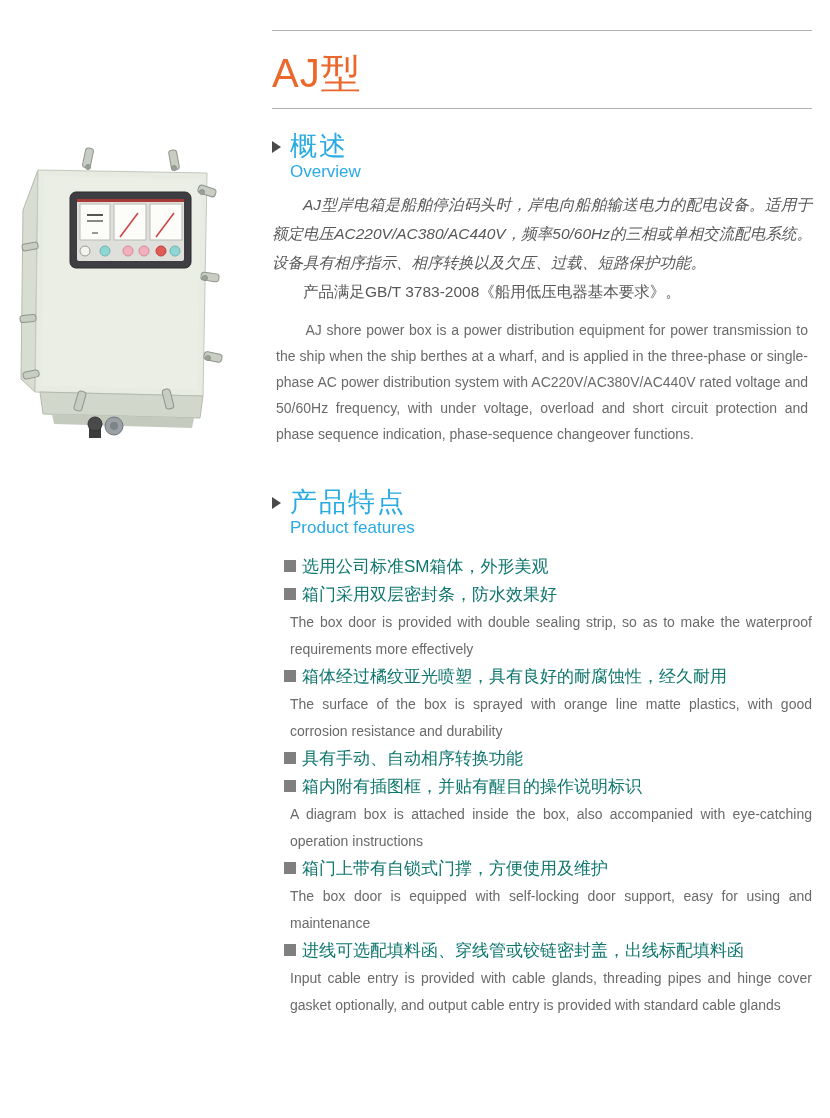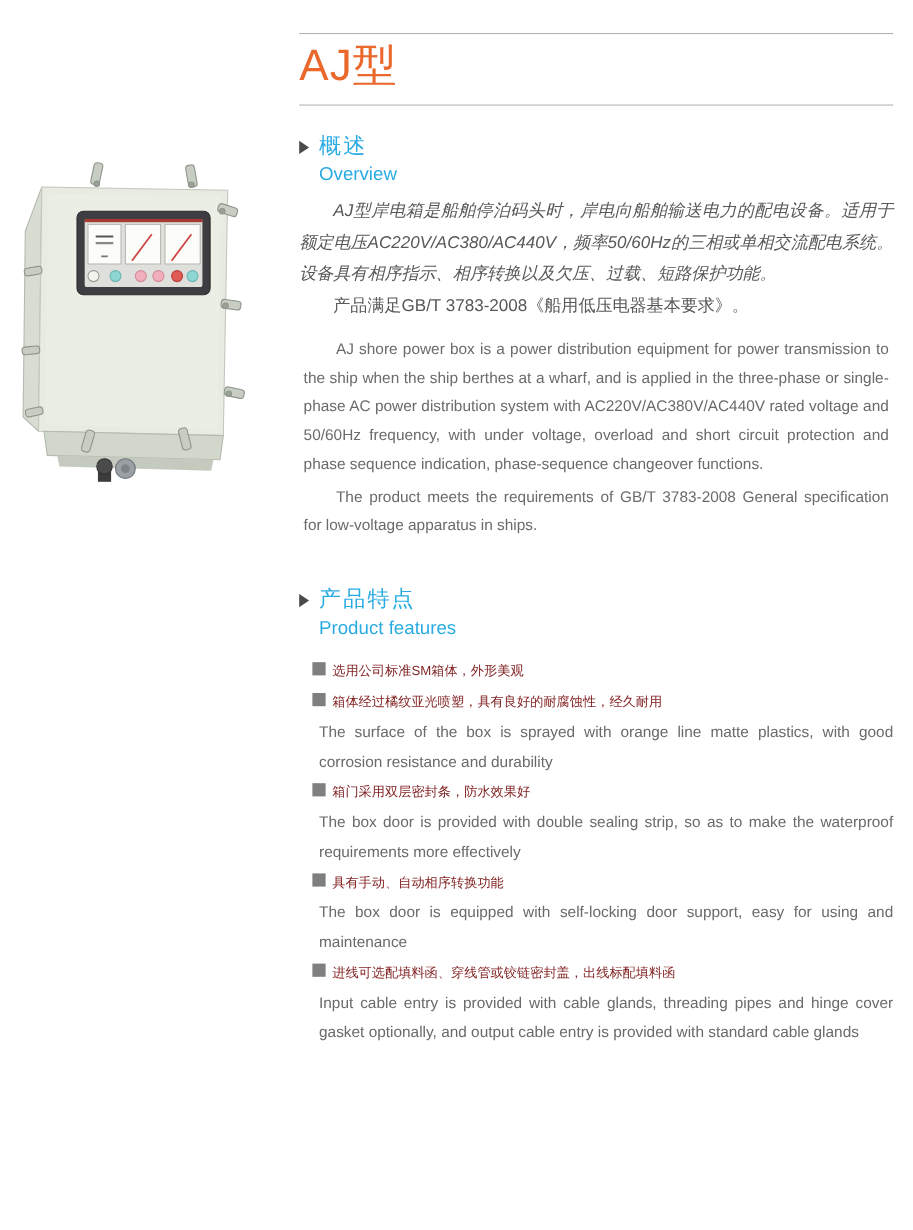--- a/index.html
+++ b/index.html
@@ -5,37 +5,37 @@
   html,body{margin:0;padding:0;}
   body{
     width:830px;height:1118px;background:#ffffff;position:relative;overflow:hidden;
     font-family:"Liberation Sans","DejaVu Sans",sans-serif;color:#595757;
   }
   .content{position:absolute;left:272px;top:0;width:540px;}
   .rule{height:1px;background:#b3b3b3;}
   .rule-top{margin-top:30px;}
   .rule-2{margin-top:7px;}
 
-  .title-block{display:flex;align-items:center;height:57px;color:var(--accent_orange,#EB682C);}
+  .title-block{display:flex;align-items:center;margin-top:13px;height:57px;color:var(--accent_orange,#EB682C);}
   .model{font-size:40px;line-height:1;letter-spacing:1px;}
   .t-sub .cn{font-size:20px;font-weight:bold;line-height:24px;}
   .t-sub .en{font-size:17px;line-height:21px;}
 
   .sec-head{display:flex;gap:9px;margin-top:22px;}
   .tri{width:0;height:0;border-left:9px solid #4a4a4a;border-top:6px solid transparent;border-bottom:6px solid transparent;margin-top:10px;flex:0 0 auto;}
-  .sec-cn{font-size:20px;color:var(--accent_blue,#29ABE2);line-height:31px;letter-spacing:2px;}
+  .sec-cn{font-size:27px;color:var(--accent_blue,#29ABE2);line-height:31px;letter-spacing:2px;}
   .sec-en{font-size:17px;color:var(--accent_blue,#29ABE2);line-height:20px;}
 
   .cn-para{margin:0;font-size:15.5px;line-height:29px;text-align:justify;text-indent:2em;color:#595757;}
   .first-cn{margin-top:8px;font-style:italic;}
   .en-para{margin:4px;font-size:14px;line-height:26px;text-align:justify;text-indent:2.1em;color:#6a6a6a;}
   .first-en{margin-top:11px;}
 
   .features-list{list-style:none;margin:15px 0 0 0;padding:0;}
-  .f-cn{font-size:12px;line-height:28px;color:#7f1d1d;padding-left:30px;text-indent:-18px;}
+  .f-cn{font-size:17px;line-height:28px;color:#0f766e;padding-left:30px;text-indent:-18px;}
   .sq{display:inline-block;width:12px;height:12px;background:#7f7f7f;margin-right:6px;}
   .f-en{font-size:14px;line-height:27px;color:#6a6a6a;text-align:justify;padding-left:18px;}
 
   .photo{position:absolute;left:10px;top:147px;width:240px;height:300px;}
 </style>
 </head>
 <body>
 
 <div class="photo">
   <svg width="240" height="300" viewBox="0 0 240 300">
@@ -114,47 +114,51 @@
     <div class="sec-head">
       <span class="tri"></span>
       <span>
         <div class="sec-cn">概述</div>
         <div class="sec-en">Overview</div>
       </span>
     </div>
     <p class="cn-para first-cn">AJ型岸电箱是船舶停泊码头时，岸电向船舶输送电力的配电设备。适用于额定电压AC220V/AC380/AC440V，频率50/60Hz的三相或单相交流配电系统。设备具有相序指示、相序转换以及欠压、过载、短路保护功能。</p>
     <p class="cn-para">产品满足GB/T 3783-2008《船用低压电器基本要求》。</p>
     <p class="en-para first-en">AJ shore power box is a power distribution equipment for power transmission to the ship when the ship berthes at a wharf, and is applied in the three-phase or single-phase AC power distribution system with AC220V/AC380V/AC440V rated voltage and 50/60Hz frequency, with under voltage, overload and short circuit protection and phase sequence indication, phase-sequence changeover functions.</p>
-    <p class="en-para">The product meets the requirements of GB/T 3783-2008 General specification for low-voltage apparatus in ships.</p>
   </section>
 
   <section>
     <div class="sec-head" style="margin-top:40px;">
       <span class="tri"></span>
       <span>
         <div class="sec-cn">产品特点</div>
         <div class="sec-en">Product features</div>
       </span>
     </div>
     <ul class="features-list">
       <li>
         <div class="f-cn"><span class="sq"></span><span>选用公司标准SM箱体，外形美观</span></div>
       </li>
       <li>
+        <div class="f-cn"><span class="sq"></span><span>箱门采用双层密封条，防水效果好</span></div>
+        <div class="f-en">The box door is provided with double sealing strip, so as to make the waterproof requirements more effectively</div>
+      </li>
+      <li>
         <div class="f-cn"><span class="sq"></span><span>箱体经过橘纹亚光喷塑，具有良好的耐腐蚀性，经久耐用</span></div>
         <div class="f-en">The surface of the box is sprayed with orange line matte plastics, with good corrosion resistance and durability</div>
-      </li>
-      <li>
-        <div class="f-cn"><span class="sq"></span><span>箱门采用双层密封条，防水效果好</span></div>
-        <div class="f-en">The box door is provided with double sealing strip, so as to make the waterproof requirements more effectively</div>
       </li>
       <li>
         <div class="f-cn"><span class="sq"></span><span>具有手动、自动相序转换功能</span></div>
       </li>
       <li>
+        <div class="f-cn"><span class="sq"></span><span>箱内附有插图框，并贴有醒目的操作说明标识</span></div>
+        <div class="f-en">A diagram box is attached inside the box, also accompanied with eye-catching operation instructions</div>
+      </li>
+      <li>
+        <div class="f-cn"><span class="sq"></span><span>箱门上带有自锁式门撑，方便使用及维护</span></div>
         <div class="f-en">The box door is equipped with self-locking door support, easy for using and maintenance</div>
       </li>
       <li>
         <div class="f-cn"><span class="sq"></span><span>进线可选配填料函、穿线管或铰链密封盖，出线标配填料函</span></div>
         <div class="f-en">Input cable entry is provided with cable glands, threading pipes and hinge cover gasket optionally, and output cable entry is provided with standard cable glands</div>
       </li>
     </ul>
   </section>
 </div>
 

